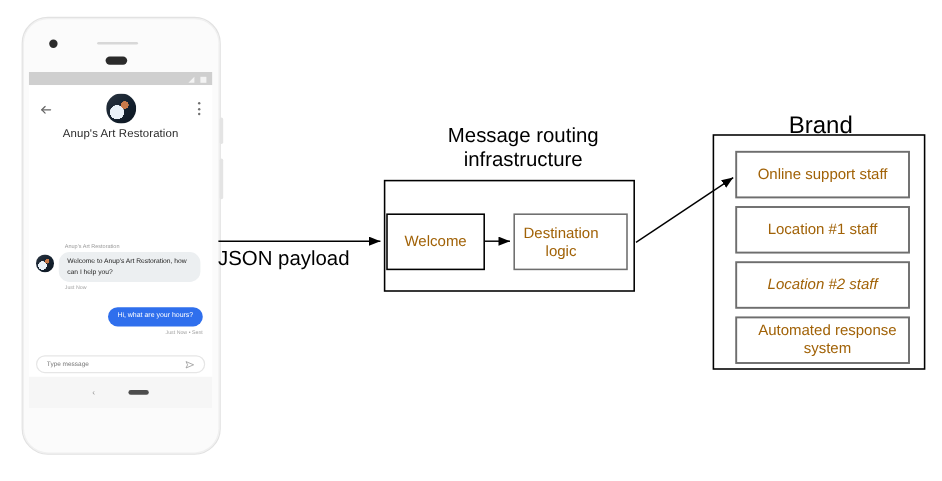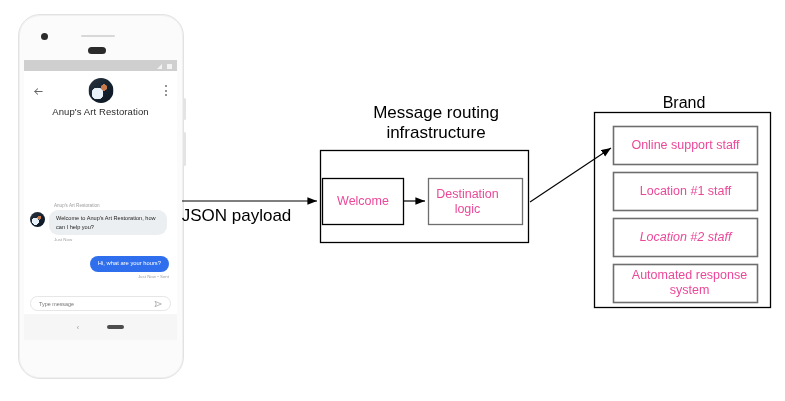--- a/index.html
+++ b/index.html
@@ -291,26 +291,26 @@
     white-space: pre-line;
   }
   .diag-box-label {
     position: absolute;
     display: flex;
     align-items: center;
     justify-content: center;
     text-align: center;
     font-size: 12.5px;
     line-height: 1.2;
-    color: #ec4899;
+    color: #a16207;
     box-sizing: border-box;
     padding: 0 14px;
   }
   #infra-title { left: 336px; top: 103px; width: 200px; }
-  #brand-title { left: 624px; top: 94px; width: 120px; font-size: 16px; }
+  #brand-title { left: 624px; top: 94px; width: 120px; font-size: 20px; }
   #json-payload-label { left: 164px; top: 178px; width: 145px; margin-top: 28px; }
 
   #webhook-label      { left: 322px; top: 178px; width: 82px;  height: 47px; }
   #destination-label  { left: 428px; top: 178px; width: 79px;  height: 47px; }
   #dest-online-label  { left: 613px; top: 126px; width: 145px; height: 38px; }
   #dest-loc1-label    { left: 613px; top: 172px; width: 145px; height: 38px; text-align: right; }
   #dest-loc2-label    { left: 613px; top: 218px; width: 145px; height: 38px; font-style: italic; }
   #dest-auto-label    { left: 613px; top: 264px; width: 153px; height: 38px; }
 </style>
 </head>

